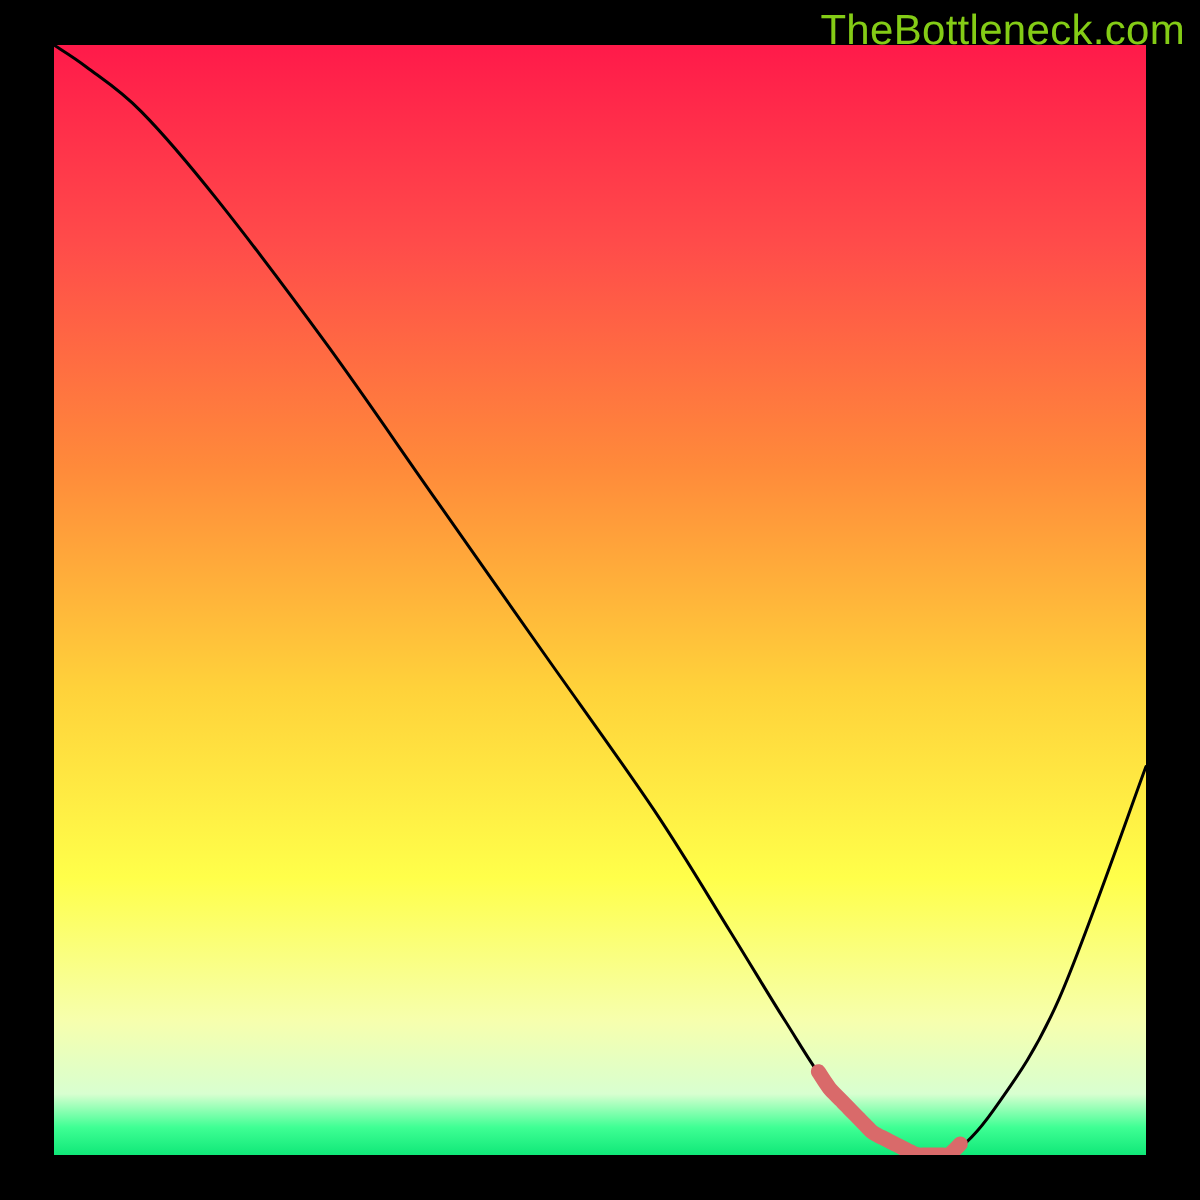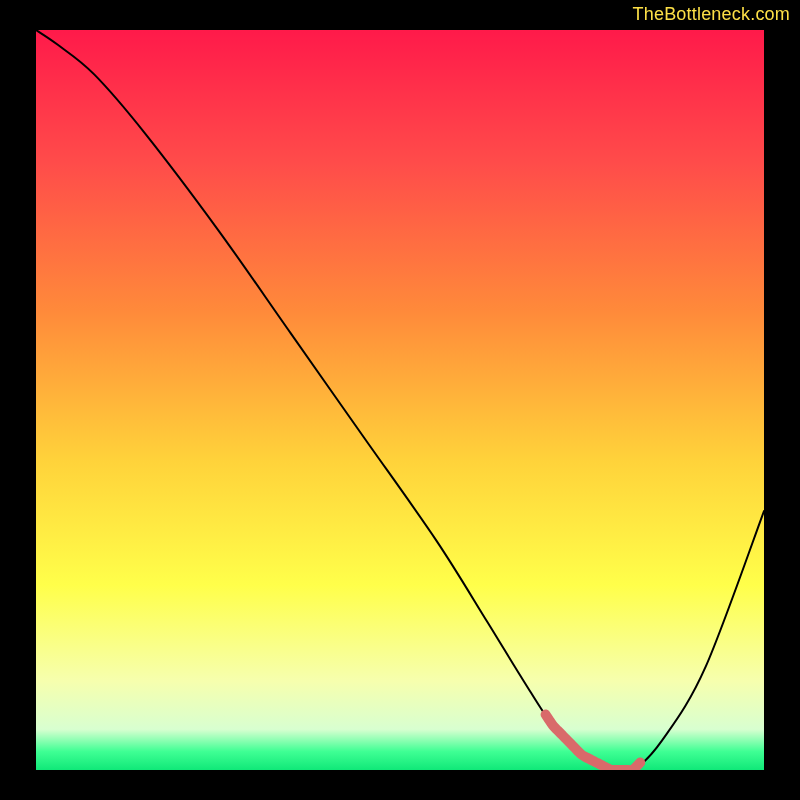--- a/index.html
+++ b/index.html
@@ -14,22 +14,22 @@
     position: relative;
     width: 800px;
     height: 800px;
     background: #000;
   }
   .watermark {
     position: absolute;
     top: 4px;
     right: 10px;
     font-family: Arial, Helvetica, sans-serif;
-    font-size: 18px;
-    color: #fde047;
+    font-size: 28px;
+    color: #84cc16;
     letter-spacing: 0.2px;
     user-select: none;
     text-align: right;
   }
   .plot {
     position: absolute;
     left: 36px;
     top: 30px;
     width: 728px;
     height: 740px;

